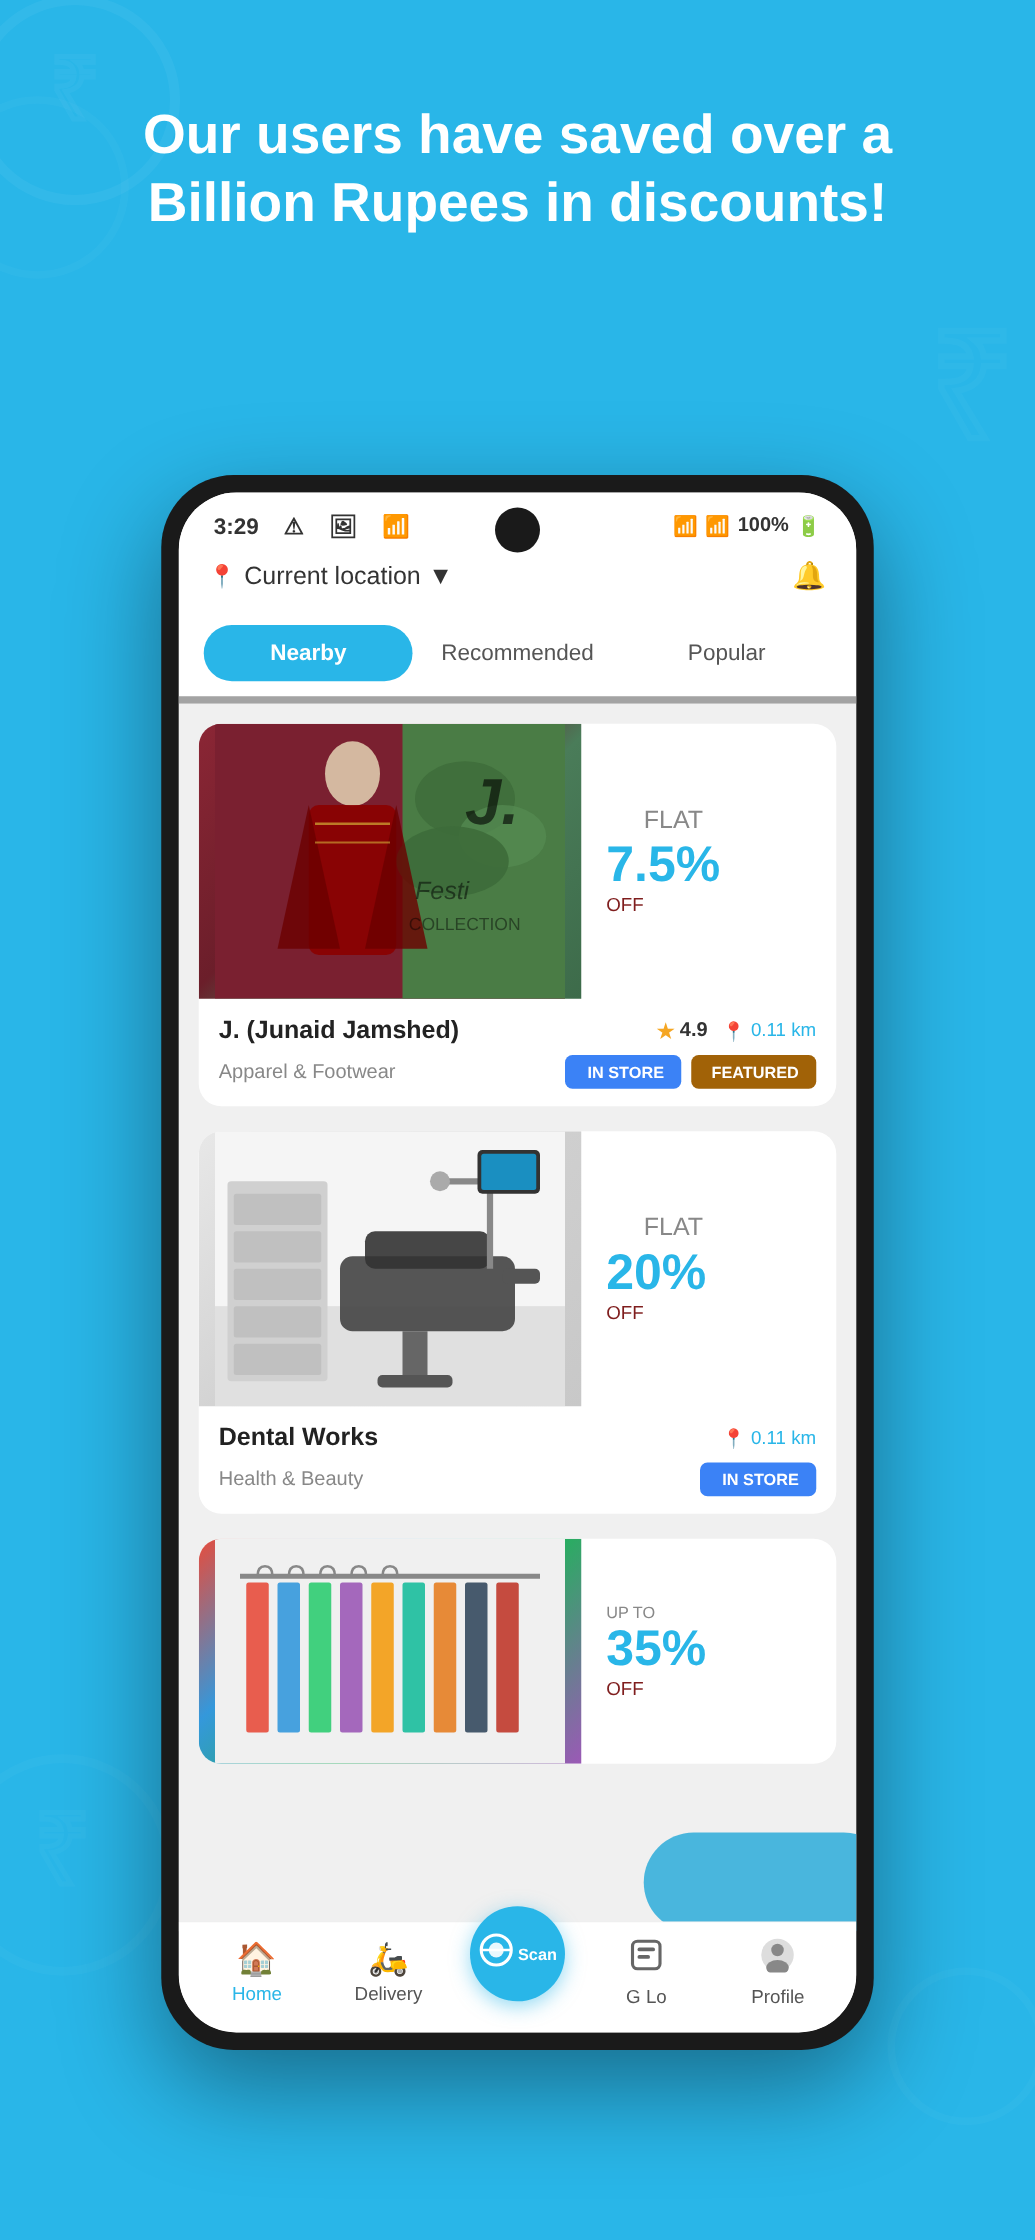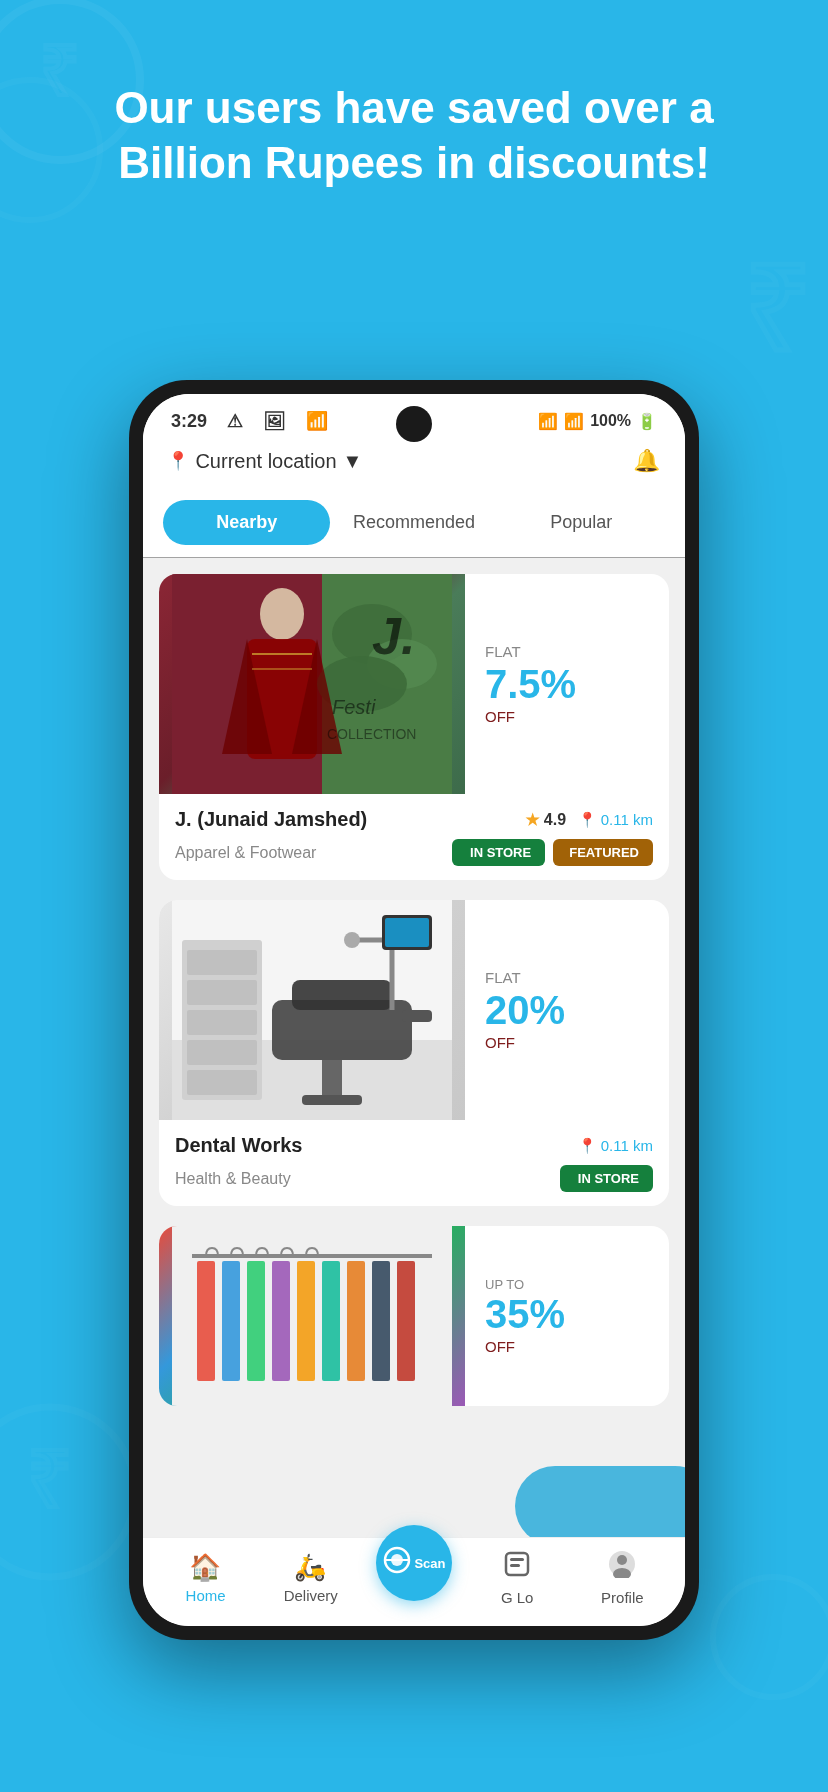--- a/index.html
+++ b/index.html
@@ -108,21 +108,21 @@
     }
     .location-icon { color: #29b6e8; font-size: 18px; }
     .bell-icon { font-size: 22px; color: #555; }
 
     
     .tab-bar {
       background: white;
       display: flex;
       gap: 0;
       padding: 12px 20px;
-      border-bottom: 1px solid #a3a3a3;
+      border-bottom: 6px solid #a3a3a3;
     }
     .tab-item {
       flex: 1;
       text-align: center;
       padding: 12px 0;
       font-size: 18px;
       font-weight: 500;
       color: #555;
       border-radius: 30px;
       cursor: pointer;
@@ -174,24 +174,25 @@
       display: flex; align-items: center; justify-content: center;
     }
     .card-discount {
       width: 40%;
       display: flex;
       flex-direction: column;
       justify-content: center;
       padding: 20px;
     }
     .discount-flat {
-      font-size: 15px;
+      font-size: 20px;
       color: #888;
       font-weight: 500;
       margin-bottom: 4px;
+      margin-left: 30px;
     }
     .discount-percent {
       font-size: 40px;
       font-weight: 800;
       color: #29b6e8;
       line-height: 1;
     }
     .discount-off {
       font-size: 15px;
       color: #7f1d1d;
@@ -253,21 +254,21 @@
       display: flex;
       gap: 8px;
     }
     .badge {
       padding: 6px 14px;
       border-radius: 6px;
       font-size: 13px;
       font-weight: 700;
       color: white;
     }
-    .badge-instore { background: #15803d; padding-left: 18px; }
+    .badge-instore { background: #3b82f6; padding-left: 18px; }
     .badge-featured { background: #a16207; padding-left: 16px; }
 
     
     .bottom-nav {
       position: absolute;
       bottom: 0;
       left: 0; right: 0;
       background: white;
       border-top: 1px solid #eee;
       display: flex;

